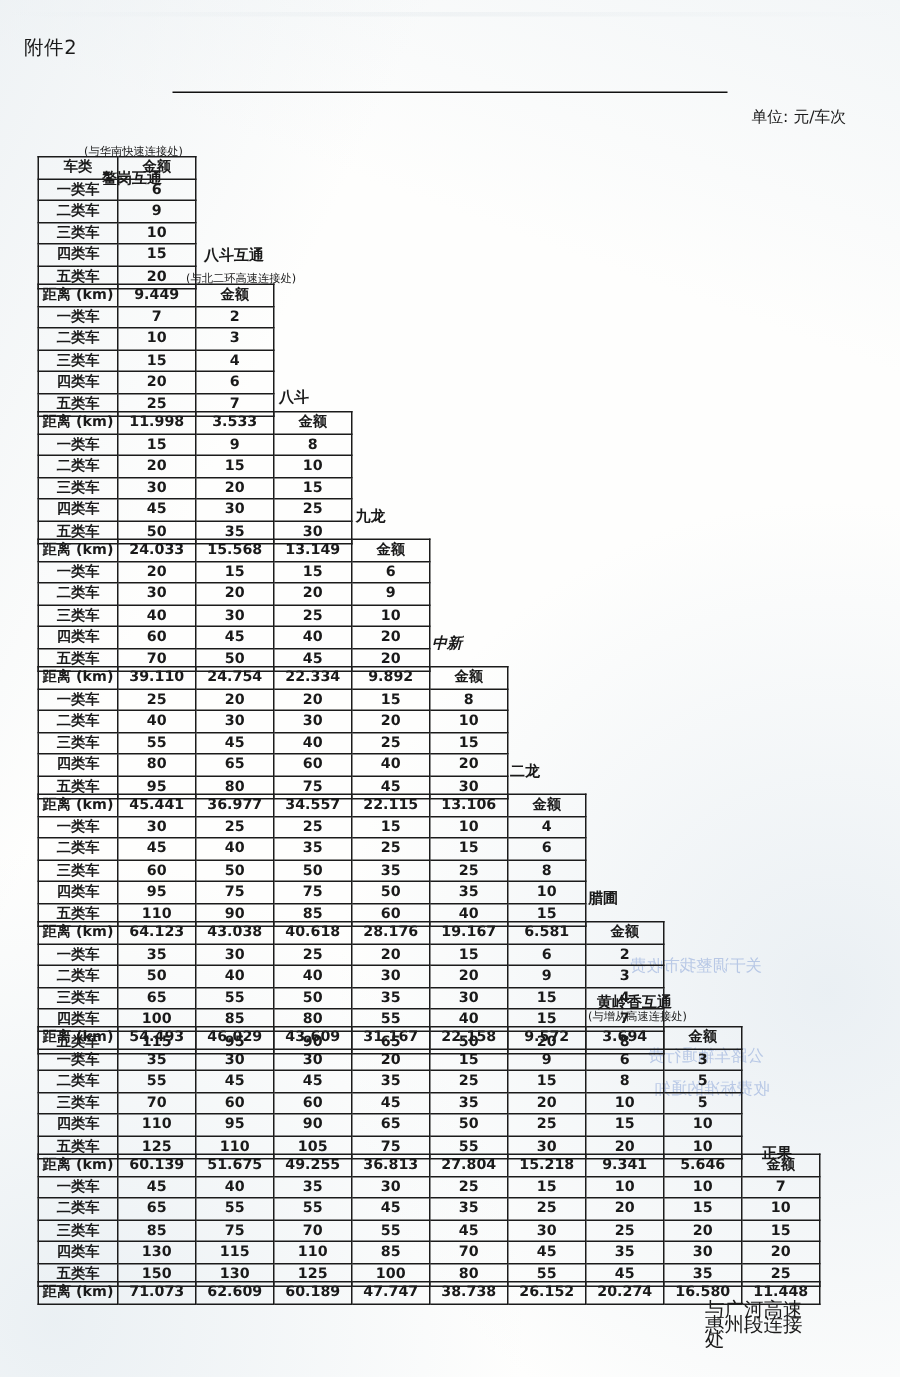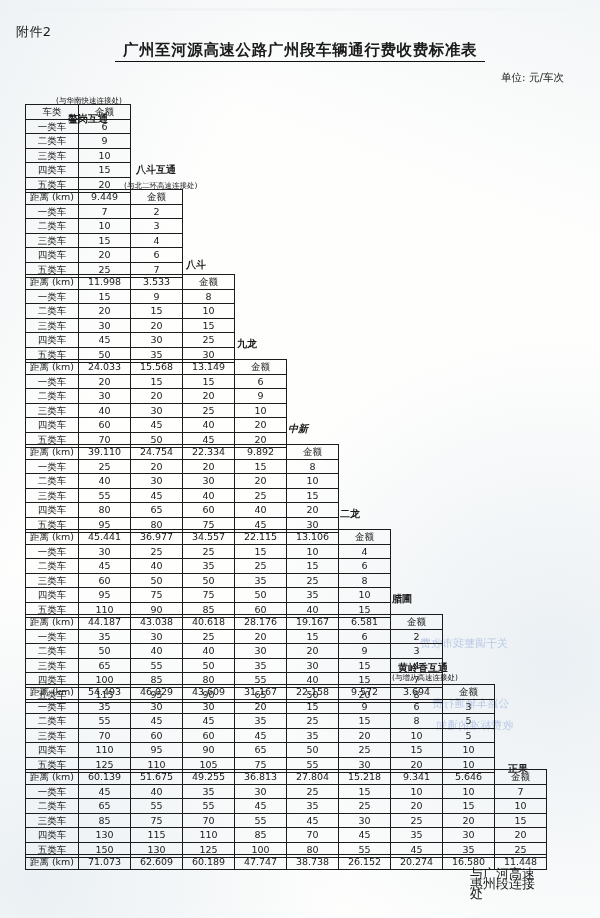--- a/index.html
+++ b/index.html
@@ -36,21 +36,21 @@
   .title-rule{
     position:absolute; left:115px; width:370px; top:61px;
     border-bottom:1.3px solid #111;
   }
   .unit{
     position:absolute; right:36px; top:71px;
     font-size:10.5px;
   }
 
   
-  .stair{position:absolute; left:0; top:0;}
+  .stair{position:absolute; left:0; top:0;font-weight:bold;}
   table.grid{
     border-collapse:collapse;
     font-size:9.5px;
     background:transparent;
   }
   table.grid td{
     border:0.8px solid #1b1b1b;
     height:13.6px;
     line-height:13.6px;
     text-align:center;
@@ -98,21 +98,20 @@
     background:linear-gradient(to right, rgba(150,170,185,0.0), rgba(150,170,185,0.35), rgba(150,170,185,0.0));
   }
 </style>
 </head>
 <body>
 
 <div class="paper"></div>
 <div class="sheet">
 
   <div class="attach-no">附件2</div>
-  <div class="doc-title">广州至河源高速公路广州段车辆通行费收费标准表</div>
   <div class="title-rule"></div>
   <div class="unit">单位: 元/车次</div>
 
   <div class="bleed" style="left:420px; top:636px;">关于调整我市收费</div>
   <div class="bleed" style="left:432px; top:696px;">公路车辆通行费</div>
   <div class="bleed" style="left:436px; top:718px;">收费标准的通知</div>
 
   <div class="fold" style="left:0; top:8px; width:600px; height:3px; opacity:.25;"></div>
 
   <div class="grp-title" style="left:68px; top:84px;margin-top:28px;">鳌岗互通</div>
@@ -408,21 +407,21 @@
       </tr>
     </tbody>
       </table>
   </div>
 
   <div class="stair" style="left:25px; top:614px;">
     <table class="grid">
       <tbody>
           <tr class="distrow">
         <td class="lbl dist">距离 (km)</td>
-        <td class="num">44.187</td>
+        <td class="num">64.123</td>
         <td class="num">43.038</td>
         <td class="num">40.618</td>
         <td class="num">28.176</td>
         <td class="num">19.167</td>
         <td class="num">6.581</td>
         <td class="num">金额</td>
       </tr>
       <tr>
         <td class="lbl">一类车</td>
         <td class="num">35</td>

